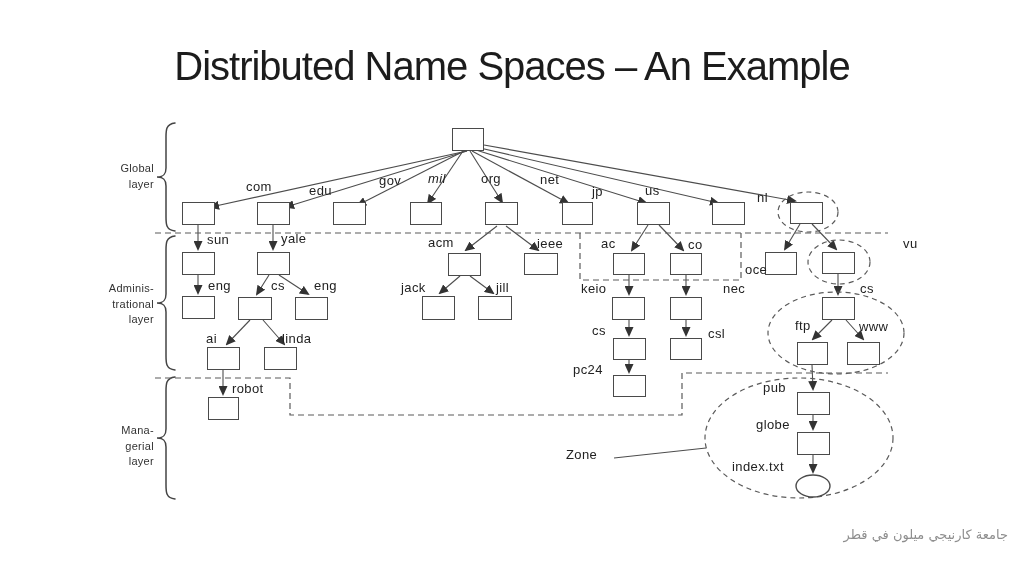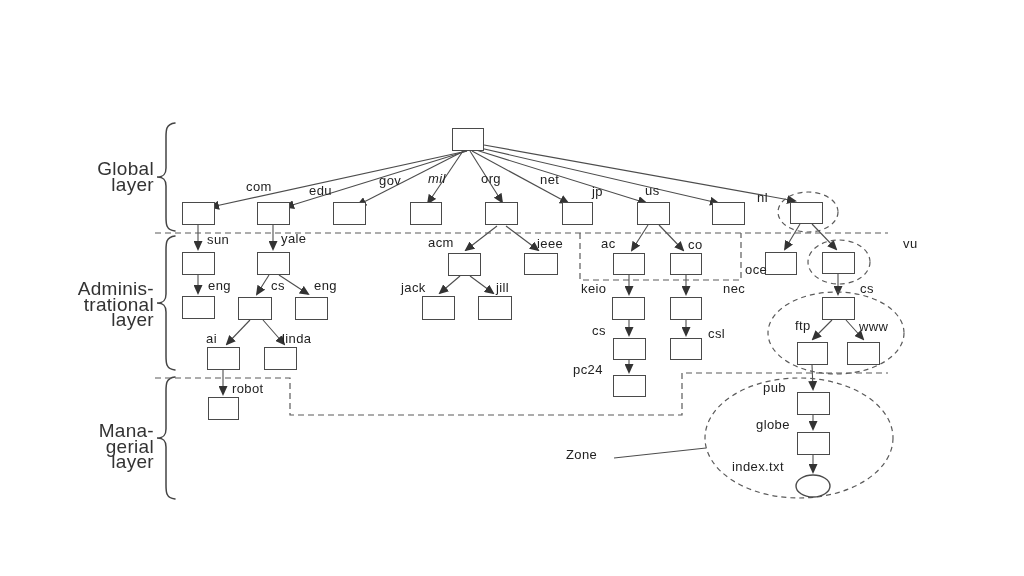--- a/index.html
+++ b/index.html
@@ -8,21 +8,21 @@
     font-family:"Liberation Sans", sans-serif; overflow:hidden;
     margin:0 auto;
   }
   .title{
     position:absolute; left:0; right:0; top:44px; text-align:center;
     font-size:40px; font-weight:400; letter-spacing:-1px; color:#1c1c1c;
     font-stretch:condensed;
   }
   .layer-label{
     position:absolute; left:58px; width:96px; text-align:right;
-    font-size:19px; line-height:15.5px; color:#333; white-space:pre-line;
+    font-size:11px; line-height:15.5px; color:#333; white-space:pre-line;
     letter-spacing:0.3px;
   }
   #lay-global{top:161px;}
   #lay-admin{top:281px;}
   #lay-mana{top:423px;}
   #diagram-svg{position:absolute; left:0; top:0; width:1024px; height:576px;}
   .node{
     position:absolute; background:#fff; border:1.4px solid #4a4a4a;
     box-sizing:border-box;
   }
@@ -41,20 +41,21 @@
     font-family:"Liberation Serif", serif; font-size:16px;
   }
   .logo-cmu{color:#c41230; font-weight:bold;}
   .logo-qatar{color:#8e8e8e; font-weight:normal;}
 </style>
 </head>
 <body>
 
 <div class="slide">
 
+  <div class="title">Distributed Name Spaces – An Example</div>
 
   <div class="layer-label" id="lay-global">Global
 layer</div>
   <div class="layer-label" id="lay-admin">Adminis-
 trational
 layer</div>
   <div class="layer-label" id="lay-mana">Mana-
 gerial
 layer</div>
 
@@ -189,15 +190,16 @@
       <div class="nlabel" style="left: 282px; top: 332px;">linda</div>
       <div class="nlabel" style="left: 232px; top: 382px;">robot</div>
       <div class="nlabel" style="left: 573px; top: 363px;">pc24</div>
       <div class="nlabel" style="left: 763px; top: 381px;">pub</div>
       <div class="nlabel" style="left: 756px; top: 418px;">globe</div>
       <div class="nlabel" style="left: 732px; top: 460px;">index.txt</div>
       <div class="nlabel" style="left: 566px; top: 448px;">Zone</div>
     </div>
 
   <div class="logo">
+    <div class="logo-arabic">جامعة كارنيجي ميلون في قطر</div>
   </div>
 
 </div>
 
 </body></html>

